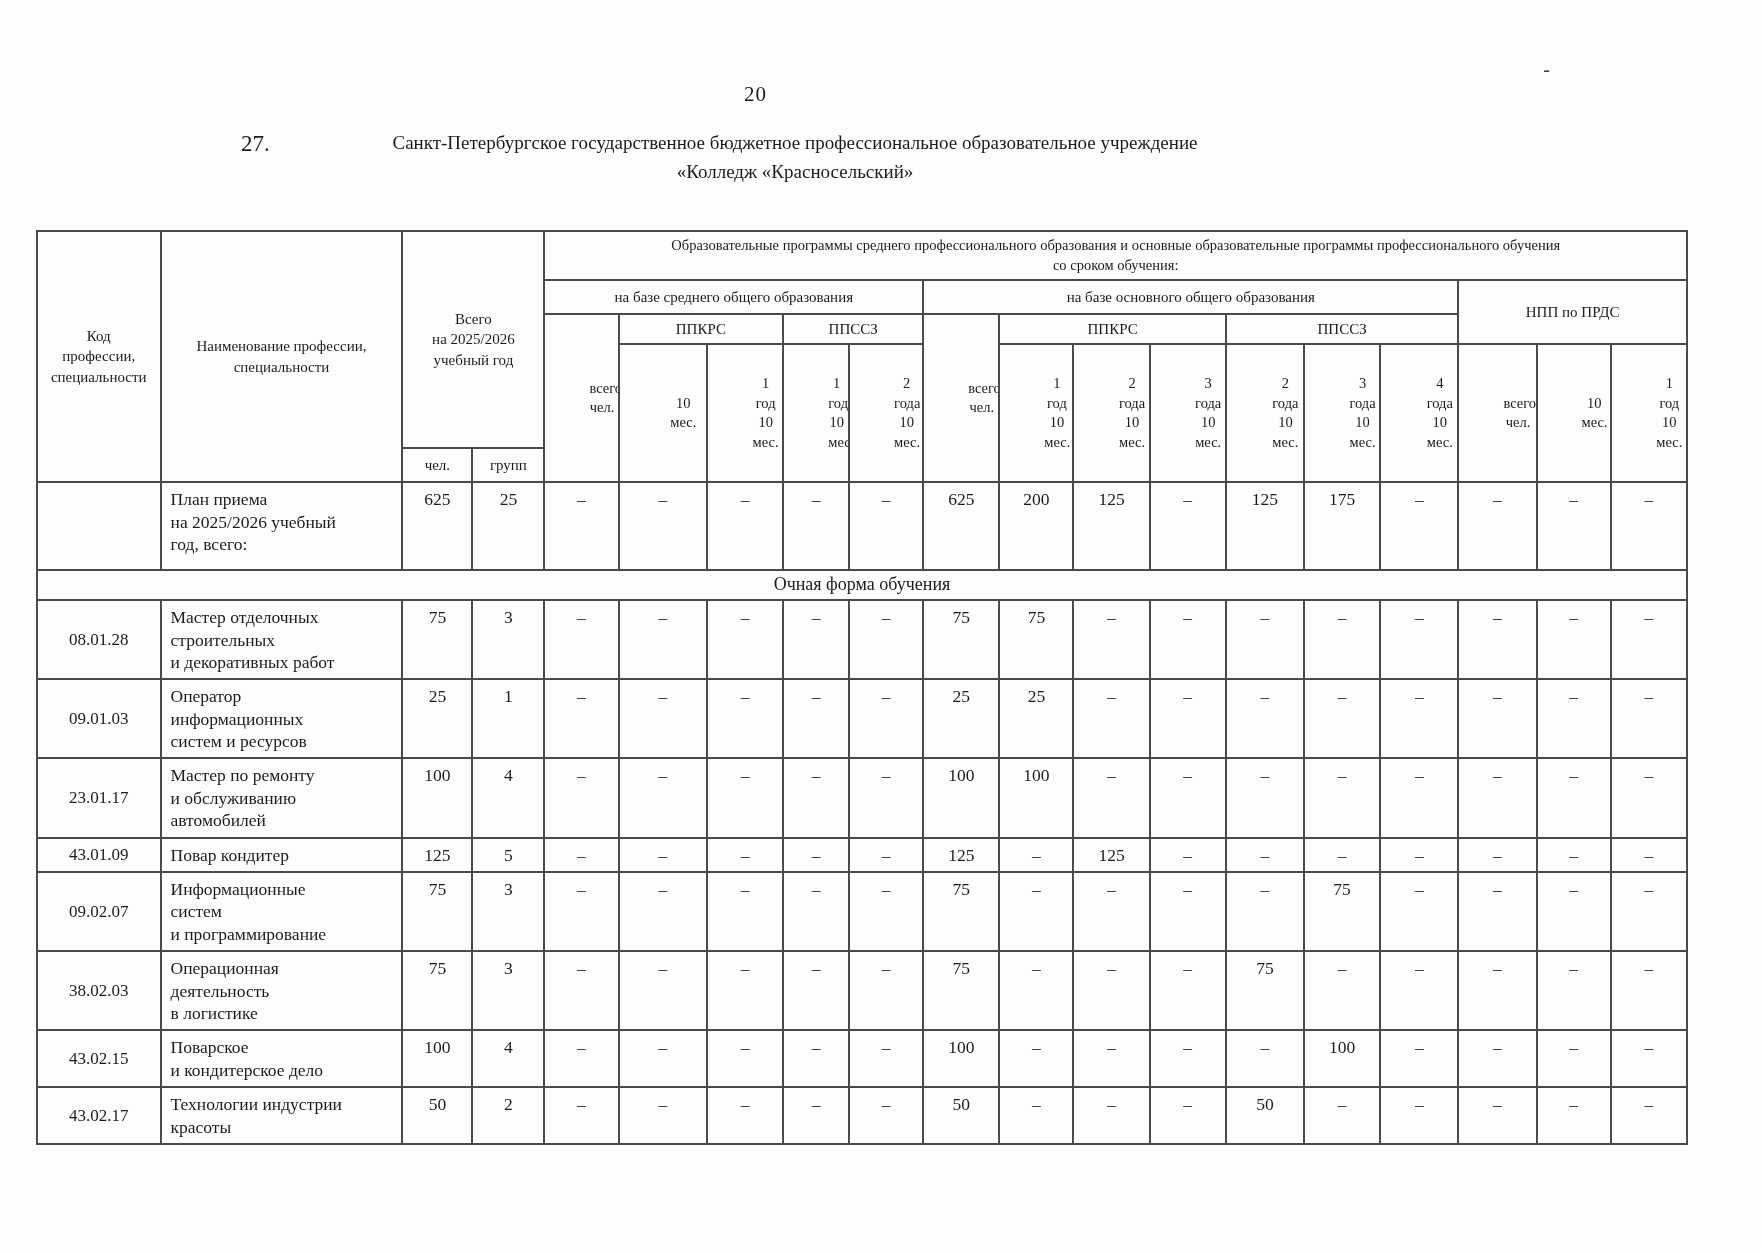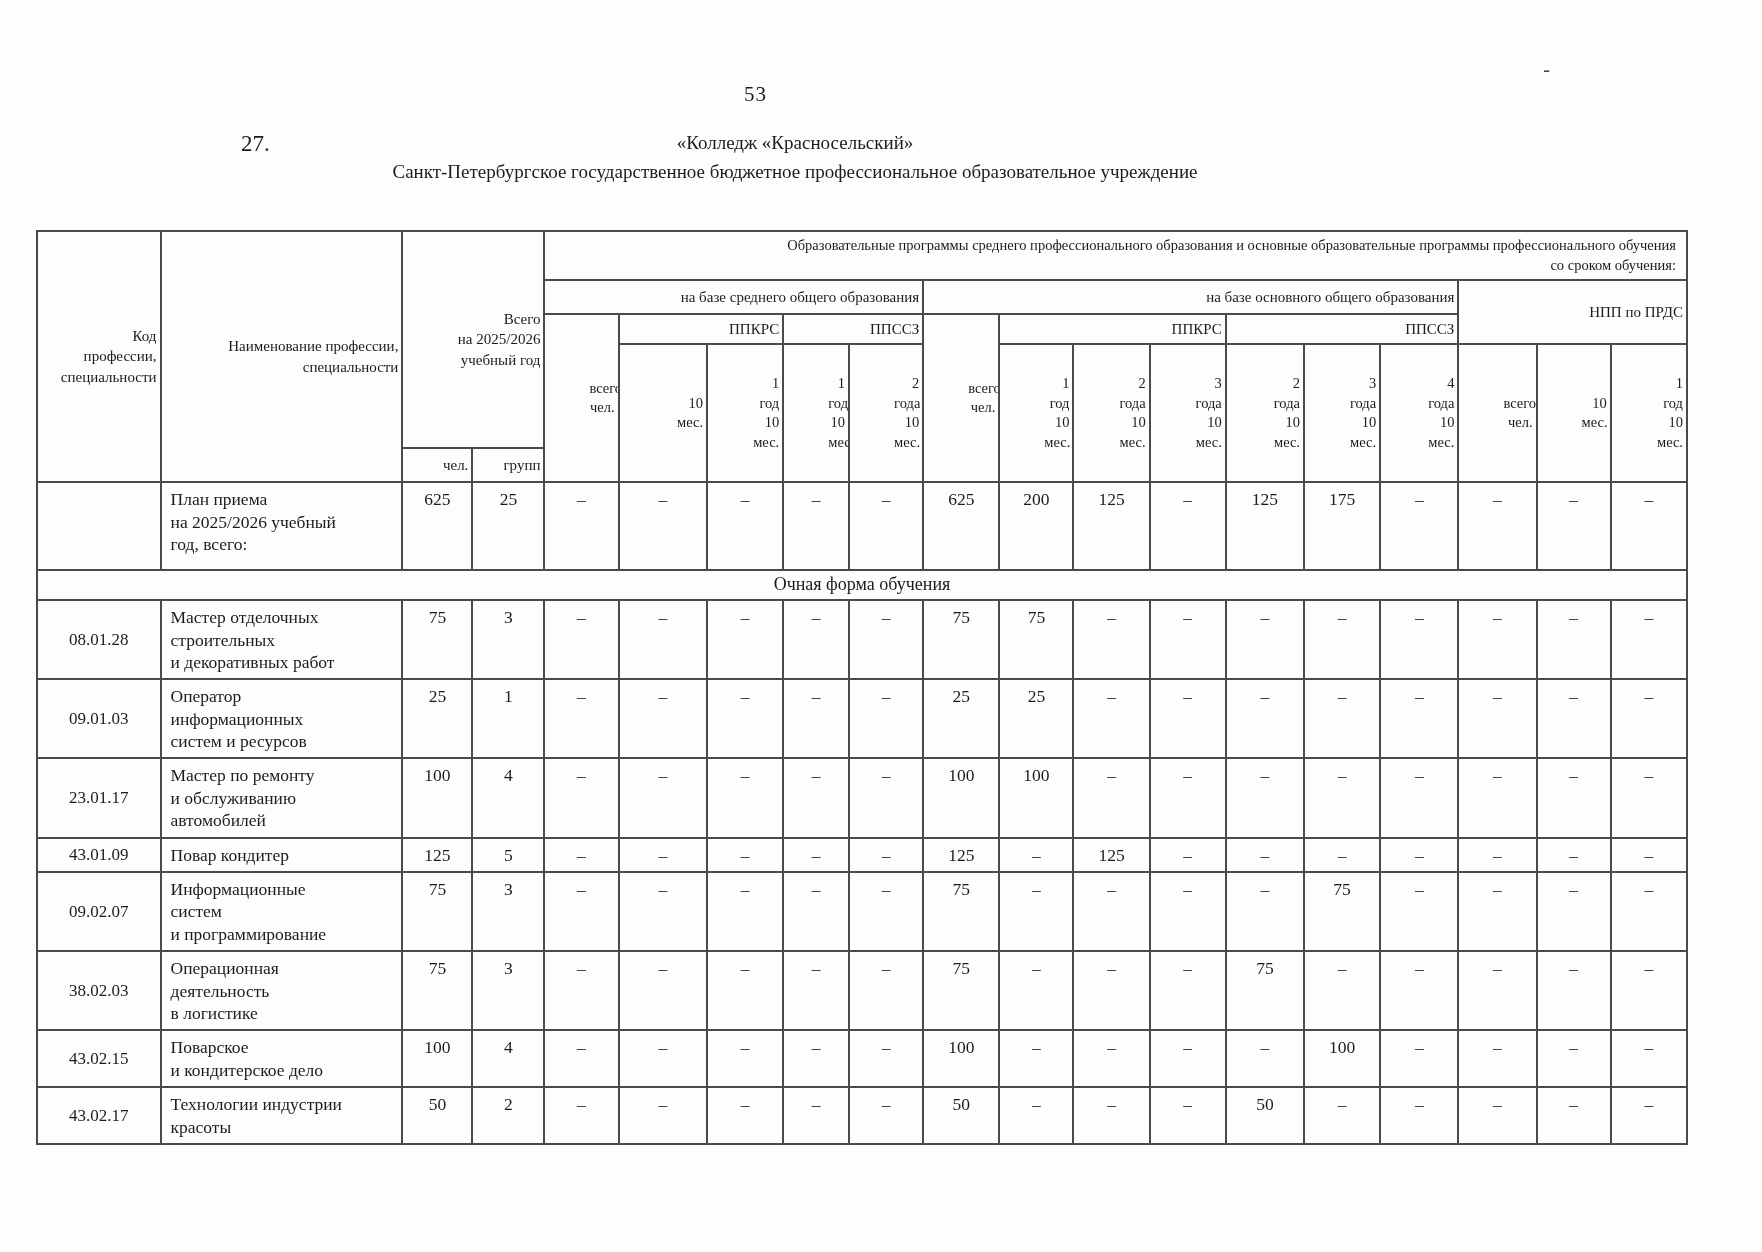--- a/index.html
+++ b/index.html
@@ -21,48 +21,48 @@
   }
   th,td{
     border:2px solid #4a4a4a;
     font-weight:normal;
     text-align:center;
     vertical-align:middle;
     white-space:pre-line;
     padding:2px 3px;
     overflow:hidden;
   }
-  thead th{font-size:15px;line-height:1.35;text-align:right;}
+  thead th{font-size:15px;line-height:1.35;}
   th.programs-title{font-size:14.5px;padding:4px 10px;}
   th.group-label{font-size:15px;border-radius:8px;}
   th.duration{font-size:14.5px;padding-left:44px;}
   .h-a{height:45px;}
   .h-b{height:34px;}
   .h-c{height:30px;}
   .h-d{height:104px;}
   .h-e{height:34px;}
   tbody td{font-size:17.5px;line-height:1.28;}
   td.code-cell{vertical-align:middle;font-size:17px;}
   td.name-cell{text-align:left;padding:5px 21px 5px 9px;vertical-align:top;}
   td.num-cell{vertical-align:top;padding-top:5px;}
   tr.summary-row{height:88px;}
   tr.section-row td{height:24px;font-size:18px;padding:1px 0 3px 0;margin-left:28px;}
   tr.data-row{height:30px;}
 </style>
 </head>
 <body>
 
-<div class="page-number">53</div>
+<div class="page-number">20</div>
 <div class="corner-mark">-</div>
 
 <div class="doc-heading">
   <span class="heading-num">27.</span>
   <div class="heading-text">
+    <div class="heading-line">Санкт-Петербургское государственное бюджетное профессиональное образовательное учреждение</div>
     <div class="heading-line">«Колледж «Красносельский»</div>
-    <div class="heading-line">Санкт-Петербургское государственное бюджетное профессиональное образовательное учреждение</div>
   </div>
 </div>
 
 <table class="main">
   <colgroup>
     <col style="width:120px">
       <col style="width:235px">
     <col style="width:68px">
       <col style="width:70px">
     <col style="width:72px">

